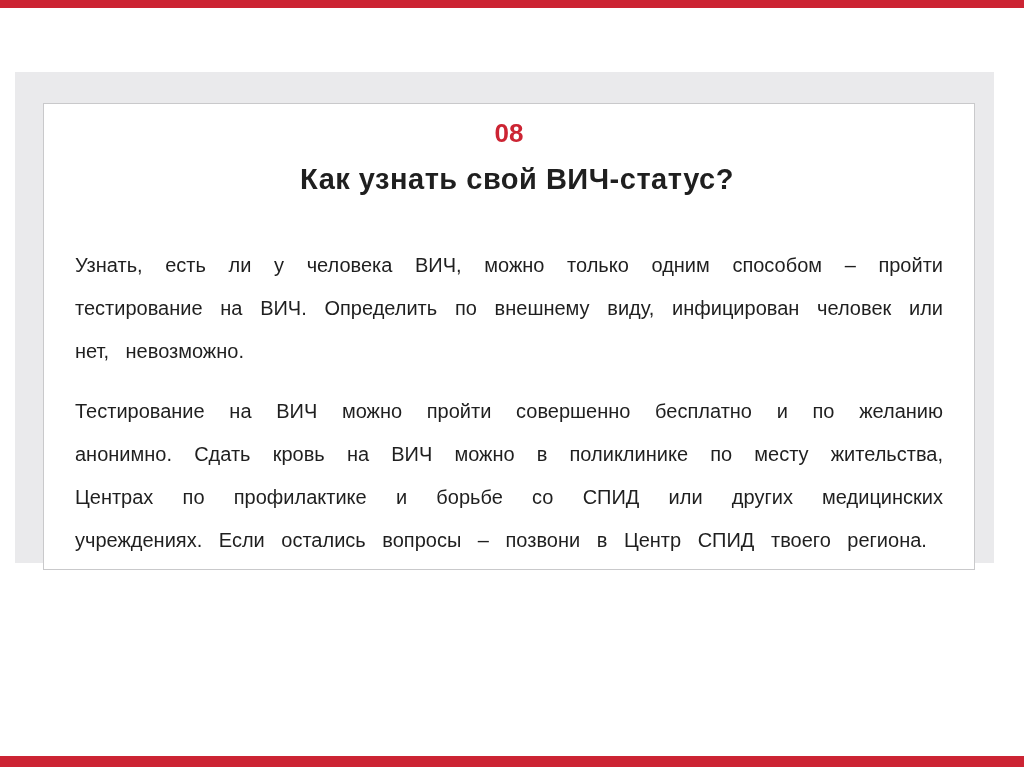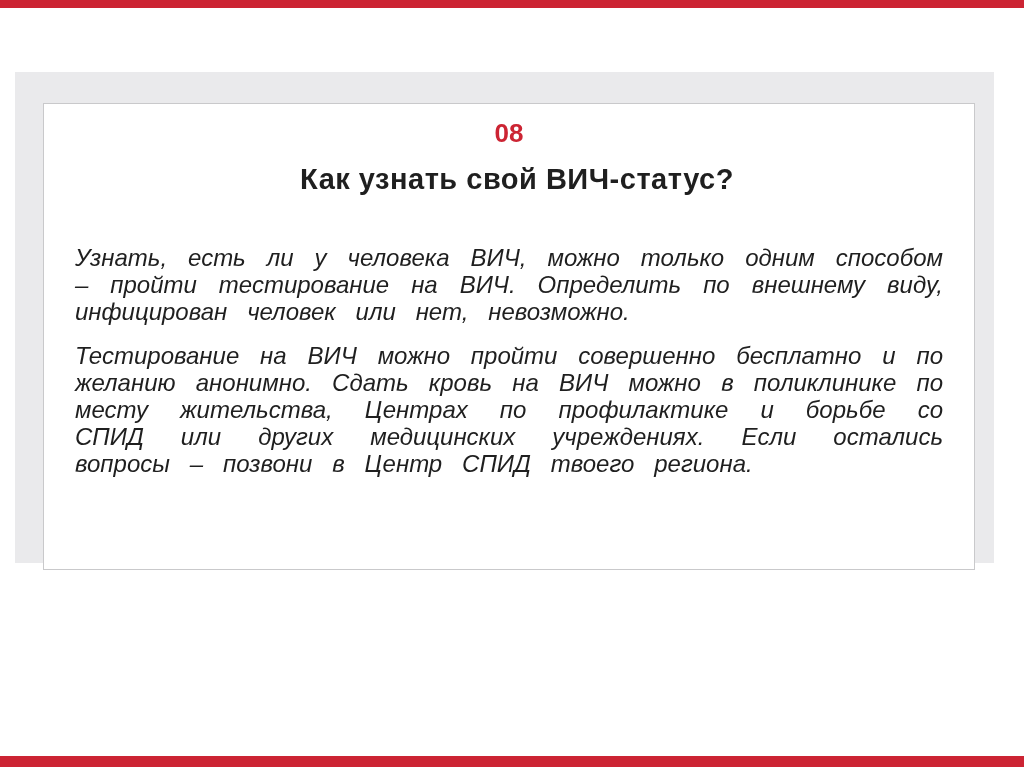--- a/index.html
+++ b/index.html
@@ -61,23 +61,22 @@
     letter-spacing: 0.5px;
     color: var(--text, #1f1f1f);
     padding-left: 16px;
   }
   .body-text {
     margin-top: 47px;
     padding: 0 31px;
   }
   .para {
     margin: 0 0 17px 0;
-    font-style: italic;
-    font-size: 24px;
-    line-height: 27px;
+    font-size: 20px;
+    line-height: 43px;
     color: var(--text, #1f1f1f);
     text-align: justify;
     word-spacing: 0.55em;
   }
   .para:last-child { margin-bottom: 0; }
 </style>
 </head>
 <body>
 
 <div class="stage">

